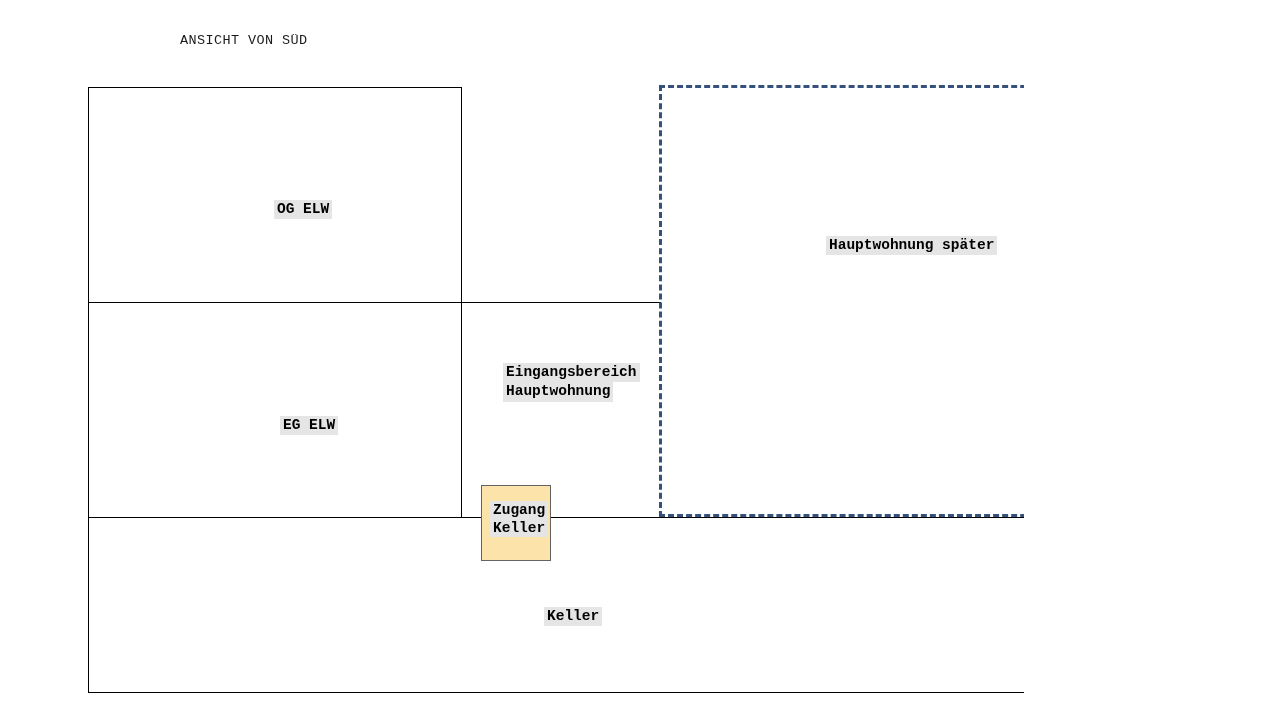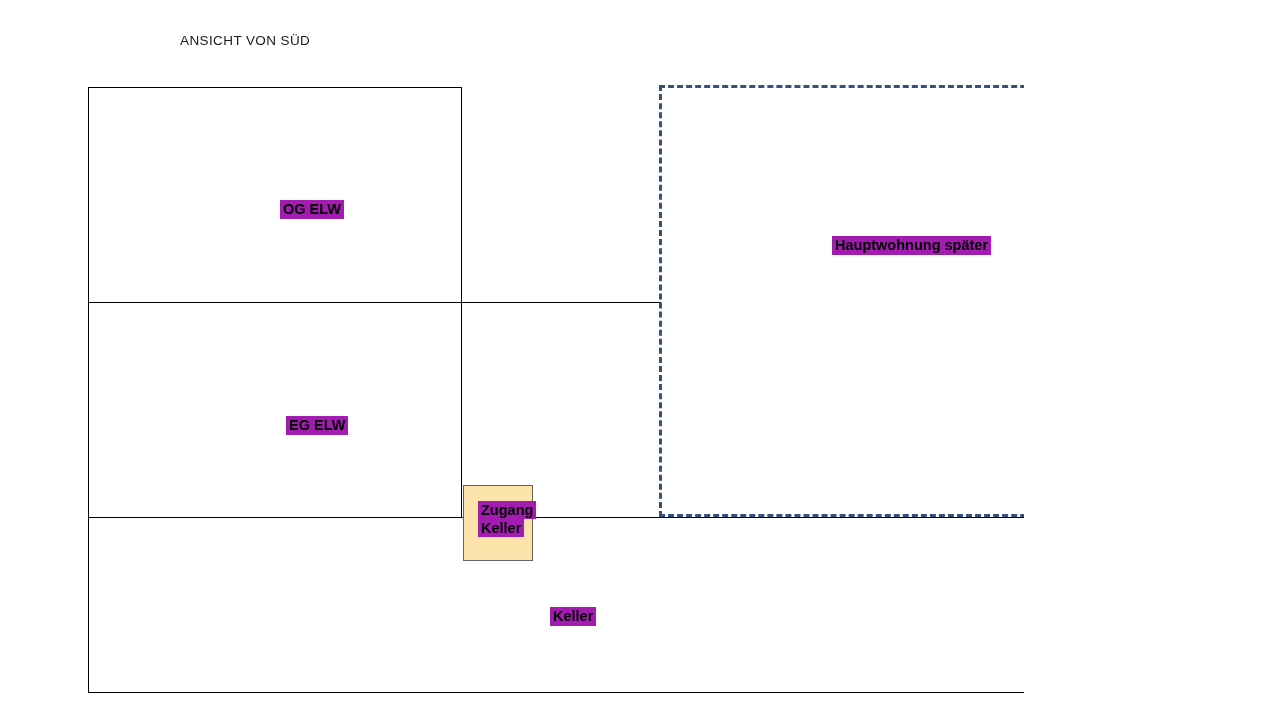--- a/index.html
+++ b/index.html
@@ -7,20 +7,21 @@
     padding: 0;
     background: #ffffff;
     font-family: "Liberation Sans", sans-serif;
   }
   .canvas {
     position: relative;
     width: 1024px;
     height: 720px;
     background: #ffffff;
     overflow: hidden;
+    font-family: Liberation Mono, monospace;
   }
   .title {
     position: absolute;
     left: 180px;
     top: 33px;
     font-size: 13.5px;
     letter-spacing: 0.4px;
     color: #1a1a1a;
     white-space: nowrap;
   }
@@ -46,48 +47,47 @@
     left: 659px;
     top: 85px;
     width: 611px;
     height: 432px;
     border: 3px dashed #36527C;
     box-sizing: border-box;
     z-index: 2;
   }
   .tan-box {
     position: absolute;
-    left: 463px;
+    left: 481px;
     top: 485px;
     width: 70px;
     height: 76px;
     background: #FBE3A9;
     border: 1px solid #646464;
     box-sizing: border-box;
     z-index: 3;
     padding: 15px 0 11px 8px;
   }
   .label {
     position: absolute;
     z-index: 4;
     font-weight: bold;
     font-size: 14.5px;
     color: #000000;
     line-height: 1.2;
   }
   .label .hl, .tan-box .hl {
     display: block;
     width: fit-content;
-    background: #a21caf;
+    background: #e5e5e5;
     padding: 1px 3px;
     font-weight: bold;
     font-size: 14.5px;
     color: #000000;
     white-space: nowrap;
-    margin-left: 6px;
   }
   .og-label      { left: 274px; top: 200px; }
   .haupt-label   { left: 826px; top: 236px; }
   .eingang-label { left: 503px; top: 363px; }
   .eg-label      { left: 280px; top: 416px; }
   .keller-label  { left: 544px; top: 607px; }
 </style>
 </head>
 <body>
 
@@ -111,20 +111,24 @@
   </div>
 
   <div class="label og-label">
     <span class="hl">OG ELW</span>
   </div>
 
   <div class="label haupt-label">
     <span class="hl">Hauptwohnung später</span>
   </div>
 
+  <div class="label eingang-label">
+    <span class="hl">Eingangsbereich</span>
+    <span class="hl">Hauptwohnung</span>
+  </div>
 
   <div class="label eg-label">
     <span class="hl">EG ELW</span>
   </div>
 
   <div class="label keller-label">
     <span class="hl">Keller</span>
   </div>
 
 </div>

